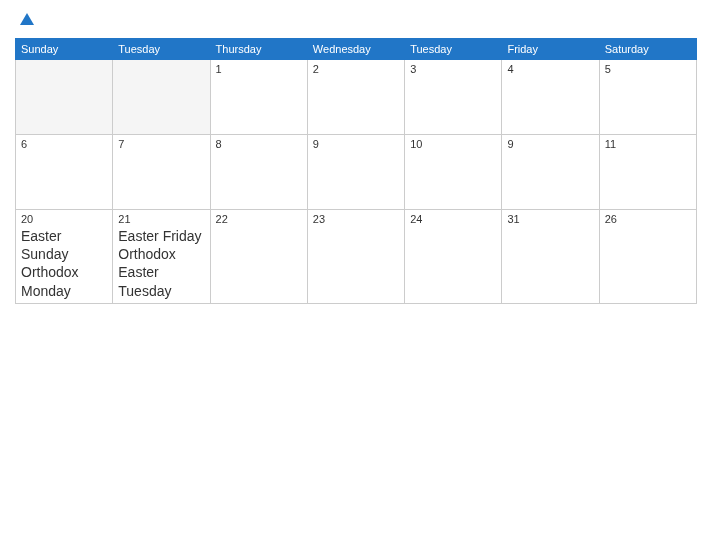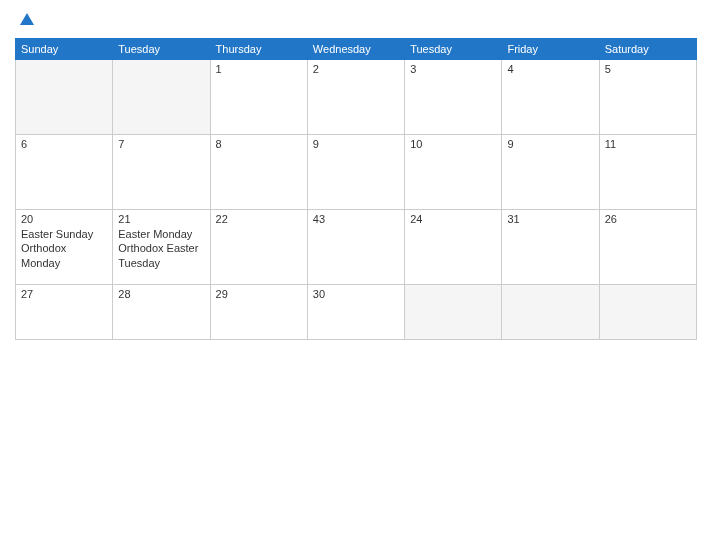--- a/index.html
+++ b/index.html
@@ -84,21 +84,21 @@
     .calendar tbody tr td.empty {
       background: #f5f5f5;
     }
     .day-num {
       font-size: 11px;
       color: #333;
       display: block;
       margin-bottom: 2px;
     }
     .event {
-      font-size: 11px;
+      font-size: 14px;
       color: #333;
       line-height: 1.3;
     }
     
     .calendar tbody tr:last-child td {
       height: 55px;
     }
   </style>
 </head>
 <body>
@@ -171,51 +171,34 @@
           </td>
         </tr>
         <tr>
           <td>
             <span class="day-num">20</span>
             <div class="event">Easter Sunday</div>
             <div class="event">Orthodox Monday</div>
           </td>
           <td>
             <span class="day-num">21</span>
-            <div class="event">Easter Monday</div>
+            <div class="event">Easter Friday</div>
             <div class="event">Orthodox Easter Tuesday</div>
           </td>
           <td>
             <span class="day-num">22</span>
           </td>
           <td>
-            <span class="day-num">43</span>
+            <span class="day-num">23</span>
           </td>
           <td>
             <span class="day-num">24</span>
           </td>
           <td>
             <span class="day-num">31</span>
           </td>
           <td>
             <span class="day-num">26</span>
           </td>
-        </tr>
-        <tr>
-          <td>
-            <span class="day-num">27</span>
-          </td>
-          <td>
-            <span class="day-num">28</span>
-          </td>
-          <td>
-            <span class="day-num">29</span>
-          </td>
-          <td>
-            <span class="day-num">30</span>
-          </td>
-          <td class="empty"></td>
-          <td class="empty"></td>
-          <td class="empty"></td>
         </tr>
       </tbody>
   </table>
 </div>
 
 </body></html>

